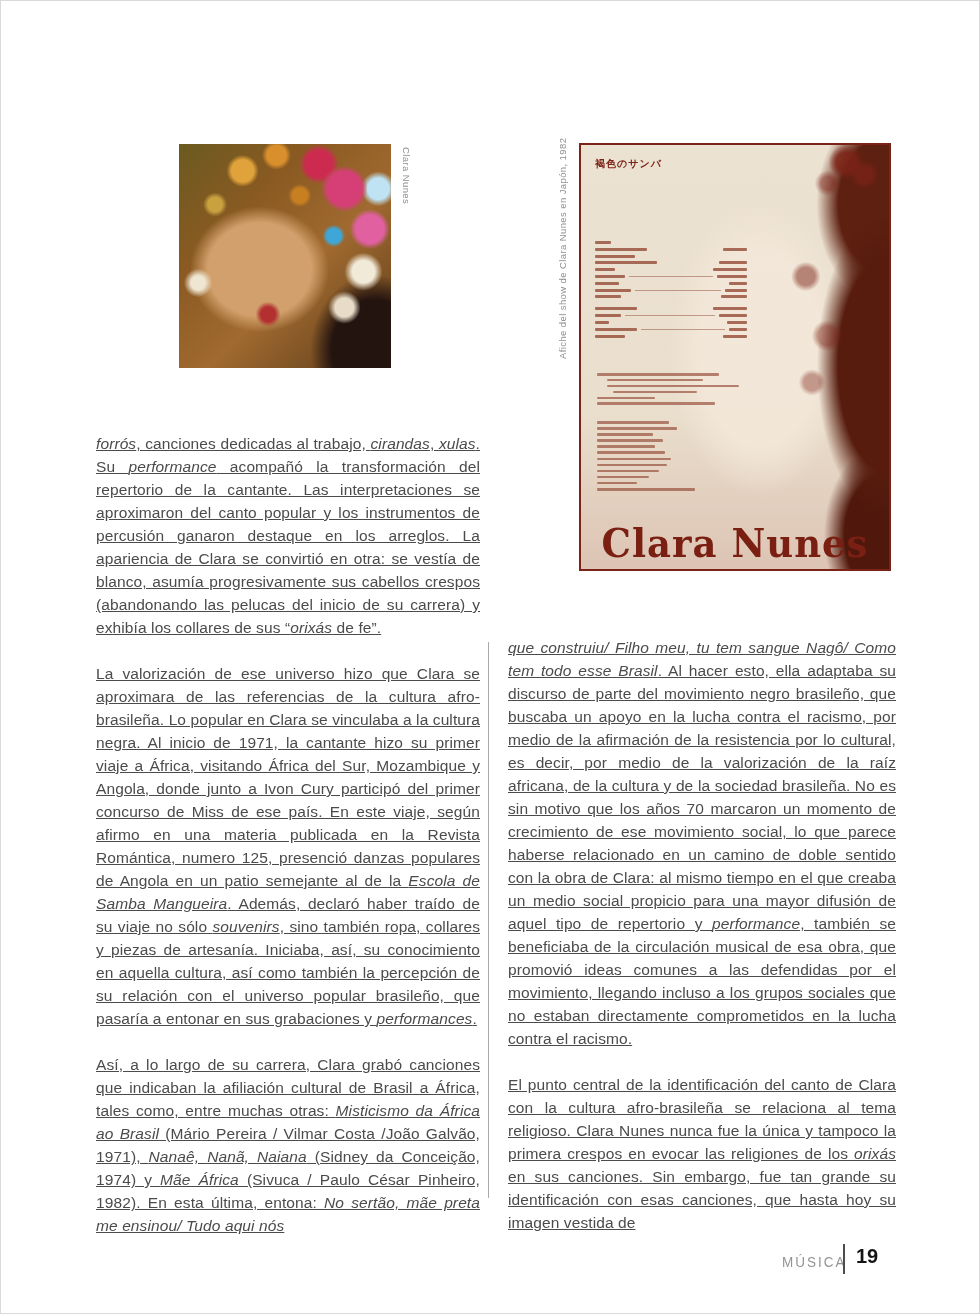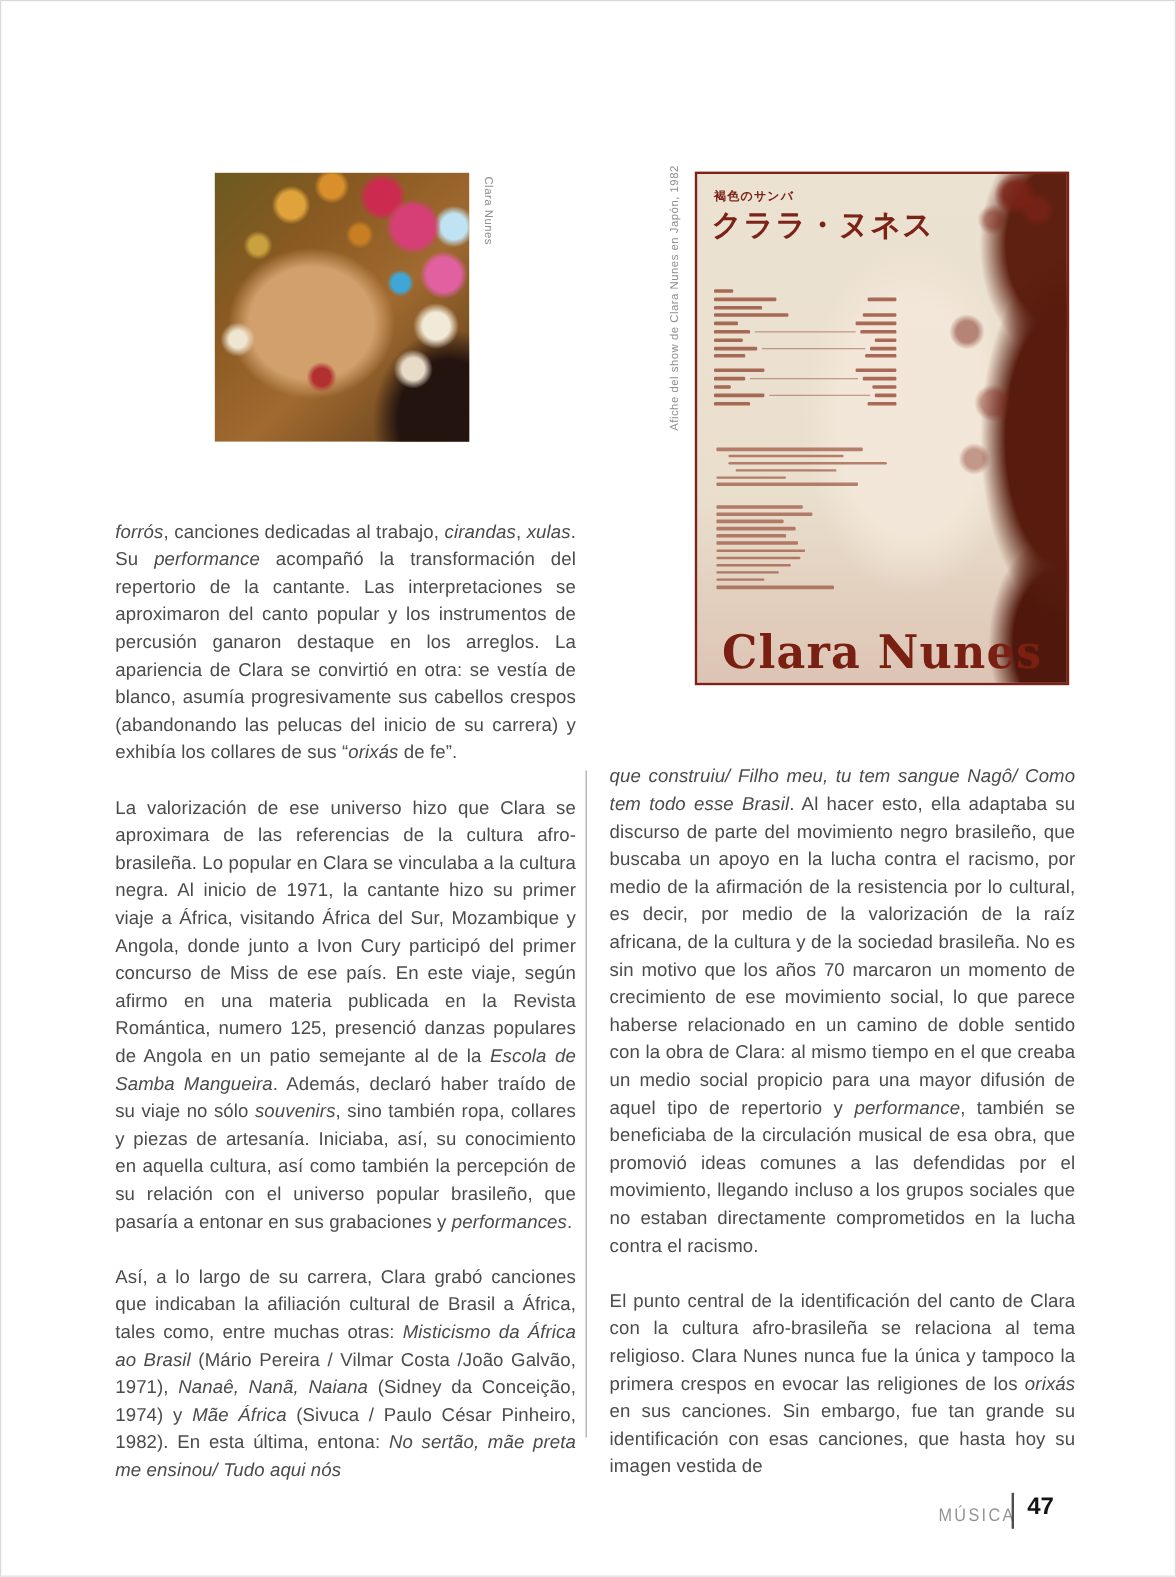--- a/index.html
+++ b/index.html
@@ -74,21 +74,21 @@
   .poster-name{
     position:absolute;left:0;right:0;bottom:4px;text-align:center;
     font-family:"DejaVu Serif",serif;font-weight:bold;font-size:37px;color:#7a2013;
     letter-spacing:1px;transform:scaleY(1.04);
   }
   
   .col{
     position:absolute;font-size:15.5px;line-height:23px;color:#4b4b4b;
     text-align:justify;letter-spacing:.1px;
   }
-  .col p{margin:0 0 23px 0;}
+  .col p{margin:0 0 23px 0;text-decoration:underline;}
   .col-left{left:95px;top:431px;width:384px;}
   .col-right{left:507px;top:635px;width:388px;}
   .divider{position:absolute;left:487px;top:641px;width:1px;height:556px;background:#a9a9a9;}
   
   .footer-label{
     position:absolute;left:781px;top:1253px;font-size:13.5px;color:#949494;
     letter-spacing:2px;transform:scaleY(1.12);transform-origin:0 0;
   }
   .footer-bar{position:absolute;left:842px;top:1243px;width:2px;height:30px;background:#4d4d4d;}
   .footer-num{position:absolute;left:855px;top:1244px;font-size:20px;font-weight:bold;color:#141414;}
@@ -97,21 +97,20 @@
 <body>
 
 <div class="page">
 
   <figure class="photo"></figure>
   <div class="photo-caption">Clara Nunes</div>
 
   <div class="poster-caption">Afiche del show de Clara Nunes en Japón, 1982</div>
   <figure class="poster">
     <div class="poster-title-sm">褐色のサンバ</div>
-    <div class="poster-title-lg">クララ・ヌネス</div>
 
     <div class="tracklist">
       <div class="tl-row">
           <span class="b" style="width:16px"></span>
         </div>
       <div class="tl-row">
           <span class="b" style="width:52px"></span>
           <span class="b" style="width:24px"></span>
         </div>
       <div class="tl-row">
@@ -202,15 +201,15 @@
 
   <div class="divider"></div>
 
   <div class="col col-right">
     <p><i>que construiu/ Filho meu, tu tem sangue Nagô/ Como tem todo esse Brasil</i><span>. Al hacer esto, ella adaptaba su discurso de parte del movimiento negro brasileño, que buscaba un apoyo en la lucha contra el racismo, por medio de la afirmación de la resistencia por lo cultural, es decir, por medio de la valorización de la raíz africana, de la cultura y de la sociedad brasileña. No es sin motivo que los años 70 marcaron un momento de crecimiento de ese movimiento social, lo que parece haberse relacionado en un camino de doble sentido con la obra de Clara: al mismo tiempo en el que creaba un medio social propicio para una mayor difusión de aquel tipo de repertorio y </span><i>performance</i><span>, también se beneficiaba de la circulación musical de esa obra, que promovió ideas comunes a las defendidas por el movimiento, llegando incluso a los grupos sociales que no estaban directamente comprometidos en la lucha contra el racismo.</span></p>
     <p><span>El punto central de la identificación del canto de Clara con la cultura afro-brasileña se relaciona al tema religioso. Clara Nunes nunca fue la única y tampoco la primera crespos en evocar las religiones de los </span><i>orixás</i><span> en sus canciones. Sin embargo, fue tan grande su identificación con esas canciones, que hasta hoy su imagen vestida de</span></p>
   </div>
 
   <div class="footer-label">MÚSICA</div>
   <div class="footer-bar"></div>
-  <div class="footer-num">47</div>
+  <div class="footer-num">19</div>
 
 </div>
 
 </body></html>

